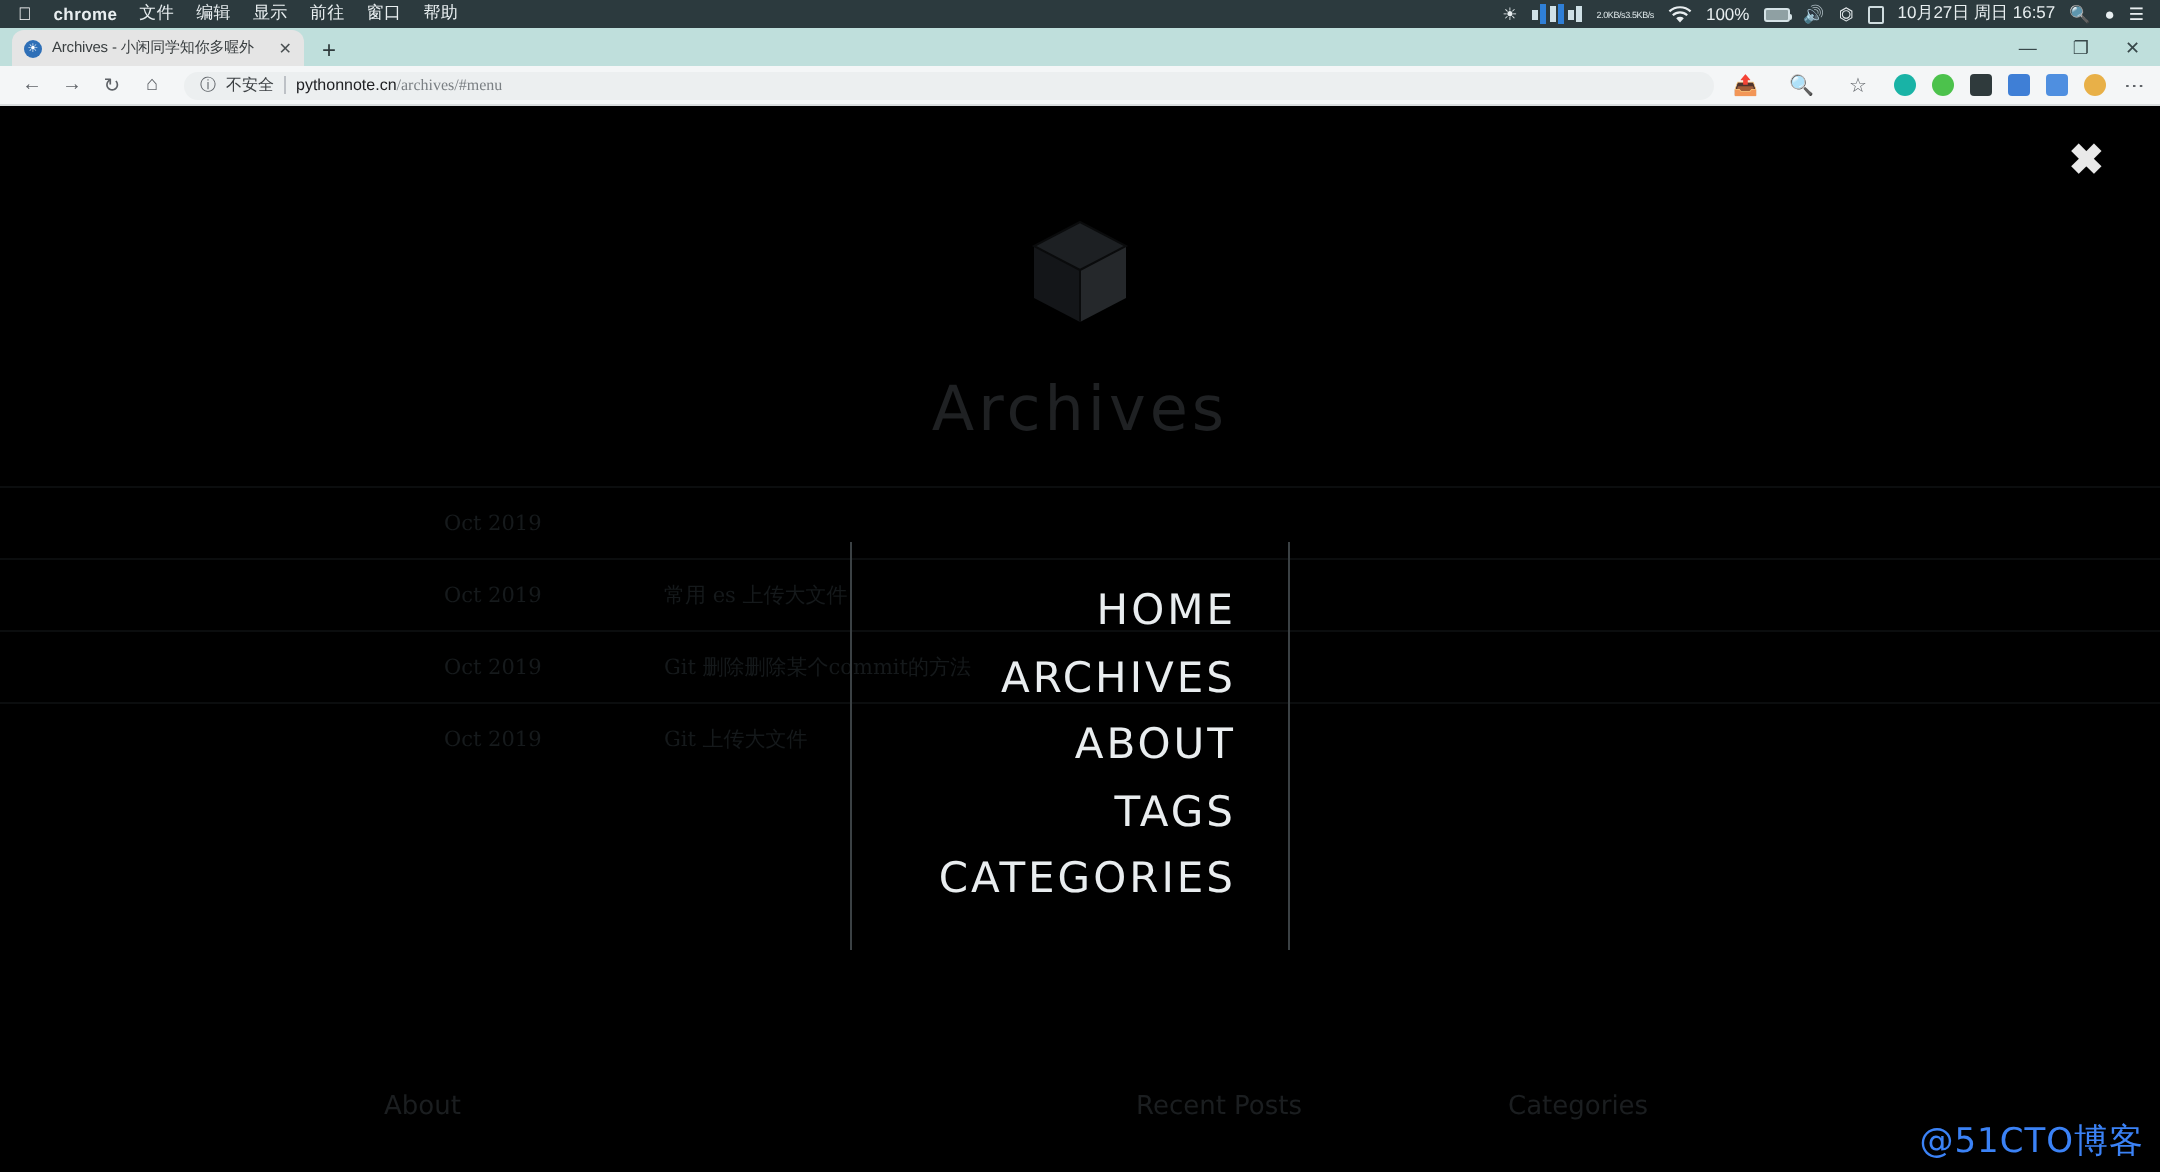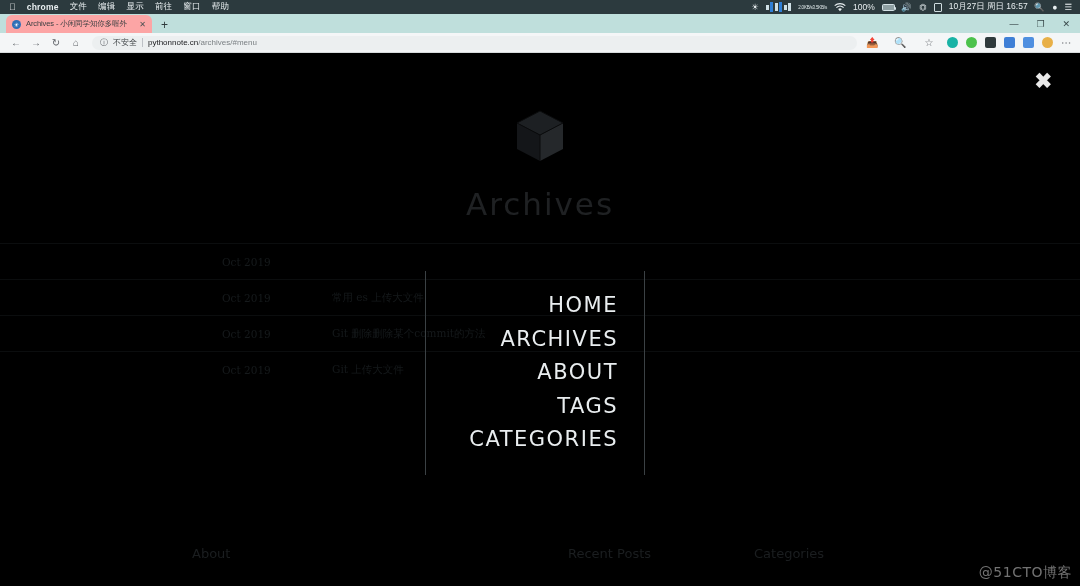--- a/index.html
+++ b/index.html
@@ -35,21 +35,21 @@
   .sqicon{display:inline-block;width:8px;height:9px;border:1px solid #cfdcdf;border-radius:1px;}
 
   
   .tabstrip {
     position:absolute; top:14px; left:0; width:1080px; height:19px;
     background:#bfdfdc;
     display:flex; align-items:flex-end;
   }
   .tab {
     margin-left:6px; width:146px; height:18px;
-    background:#fca5a5; border-radius:6px 6px 0 0;
+    background:#e5e5e5; border-radius:6px 6px 0 0;
     display:flex; align-items:center; gap:5px; padding:0 6px;
     font-size:8px; color:#3a3f41; position:relative;
   }
   .tab-fav { width:9px;height:9px;border-radius:50%;background:#2e6fb7;flex:none;
              display:flex;align-items:center;justify-content:center;color:#fff;font-size:6px;}
   .tab-title { flex:1; overflow:hidden; white-space:nowrap; text-overflow:clip; font-size:7.5px; letter-spacing:-.1px;}
   .tab-x { font-size:8px; color:#4a5052; flex:none; }
   .newtab { margin-left:9px; margin-bottom:3px; font-size:12px; color:#2f3a3c; line-height:10px;}
   .wincontrols { margin-left:auto; display:flex; align-items:center; gap:18px; padding:0 10px 4px 0; color:#38484a; font-size:9px;}
 
@@ -62,21 +62,21 @@
   .tb-ico { width:20px; text-align:center; color:#5f6368; font-size:10px; flex:none; }
   .omnibox {
     flex:1; height:14px; margin:0 6px; background:#eceff0; border-radius:8px;
     display:flex; align-items:center; padding:0 8px; gap:5px;
     font-size:8px; color:#3c4043;
   }
   .om-info{font-size:8px;color:#5f6368;}
   .om-warn{font-size:8px;color:#3c4043;}
   .om-sep{width:1px;height:9px;background:#bdc1c6;}
   .om-url .host{color:#202124;}
-  .om-url .path{color:#7b8084;}
+  .om-url .path{color:#7b8084;font-family:Liberation Serif, serif;}
   .tb-right{ display:flex; align-items:center; gap:8px; padding-right:2px;}
   .ext { width:11px;height:11px;border-radius:50%; display:inline-block; }
   .ext.sq { border-radius:2px; }
   .dots{ color:#5f6368; font-size:10px; letter-spacing:0; writing-mode:vertical-rl;}
 
   
   .page { position:absolute; top:53px; left:0; width:1080px; height:533px; background:#000; overflow:hidden;}
 
   .close-btn{
     position:absolute; top:17px; right:28px; color:#e9e9e9; font-size:21px;
@@ -120,21 +120,21 @@
 
   
   .footer{ position:absolute; top:480px; left:0; width:1080px; height:53px; }
   .foot-col{ position:absolute; color:#1b1e20; font-size:13px; font-family:"DejaVu Sans", sans-serif;}
   .foot-about{ left:192px; top:13px; }
   .foot-recent{ left:568px; top:13px; }
   .foot-cats{ left:754px; top:13px; }
 
   .watermark{
     position:absolute; right:8px; bottom:4px;
-    color:#737373; font-size:14px; letter-spacing:.5px;
+    color:#3b82f6; font-size:17px; letter-spacing:.5px;
     font-family:"DejaVu Sans", sans-serif;
   }
 </style>
 </head>
 <body>
 
 <div id="app">
 
   <div class="macbar">
     <div class="mac-left">

